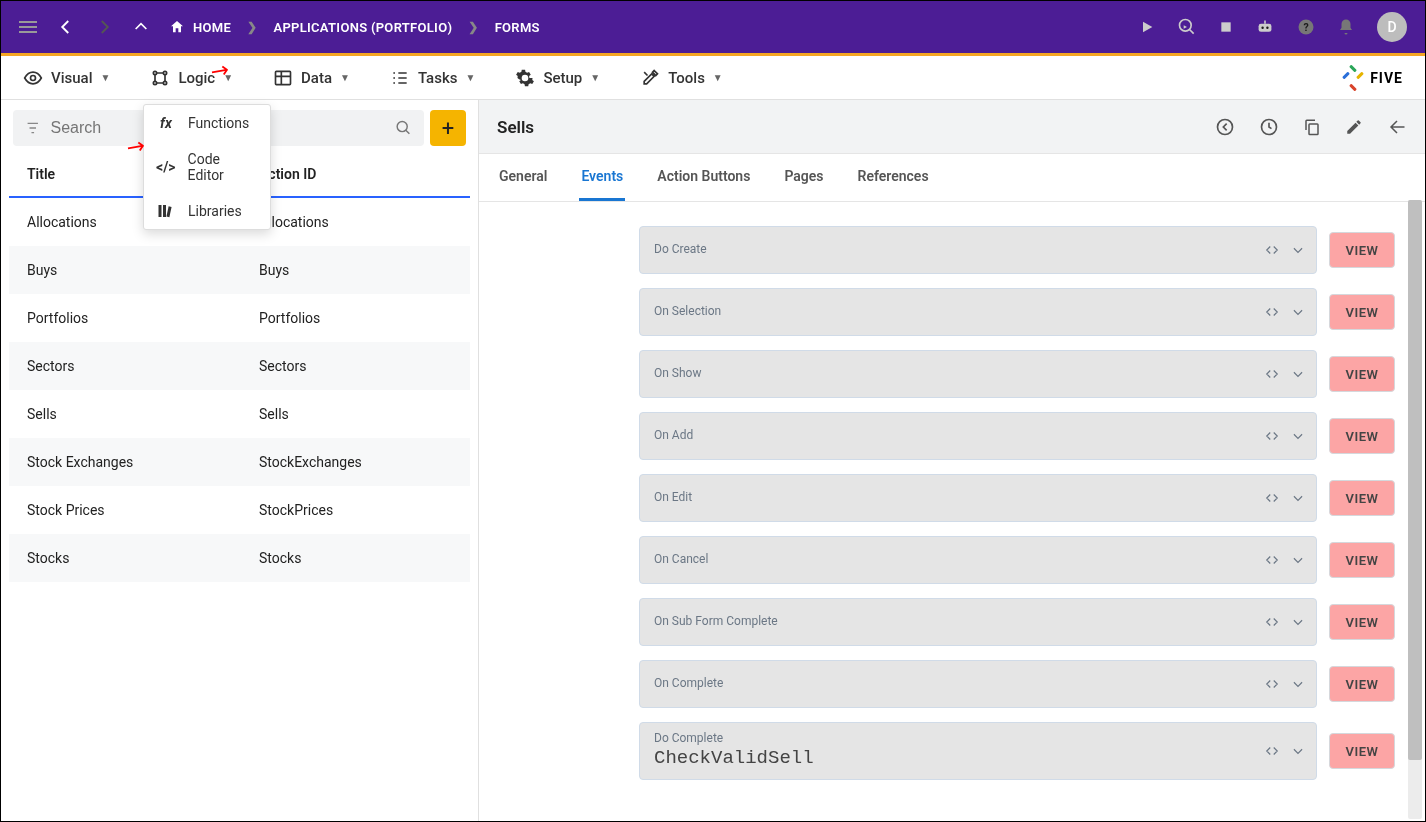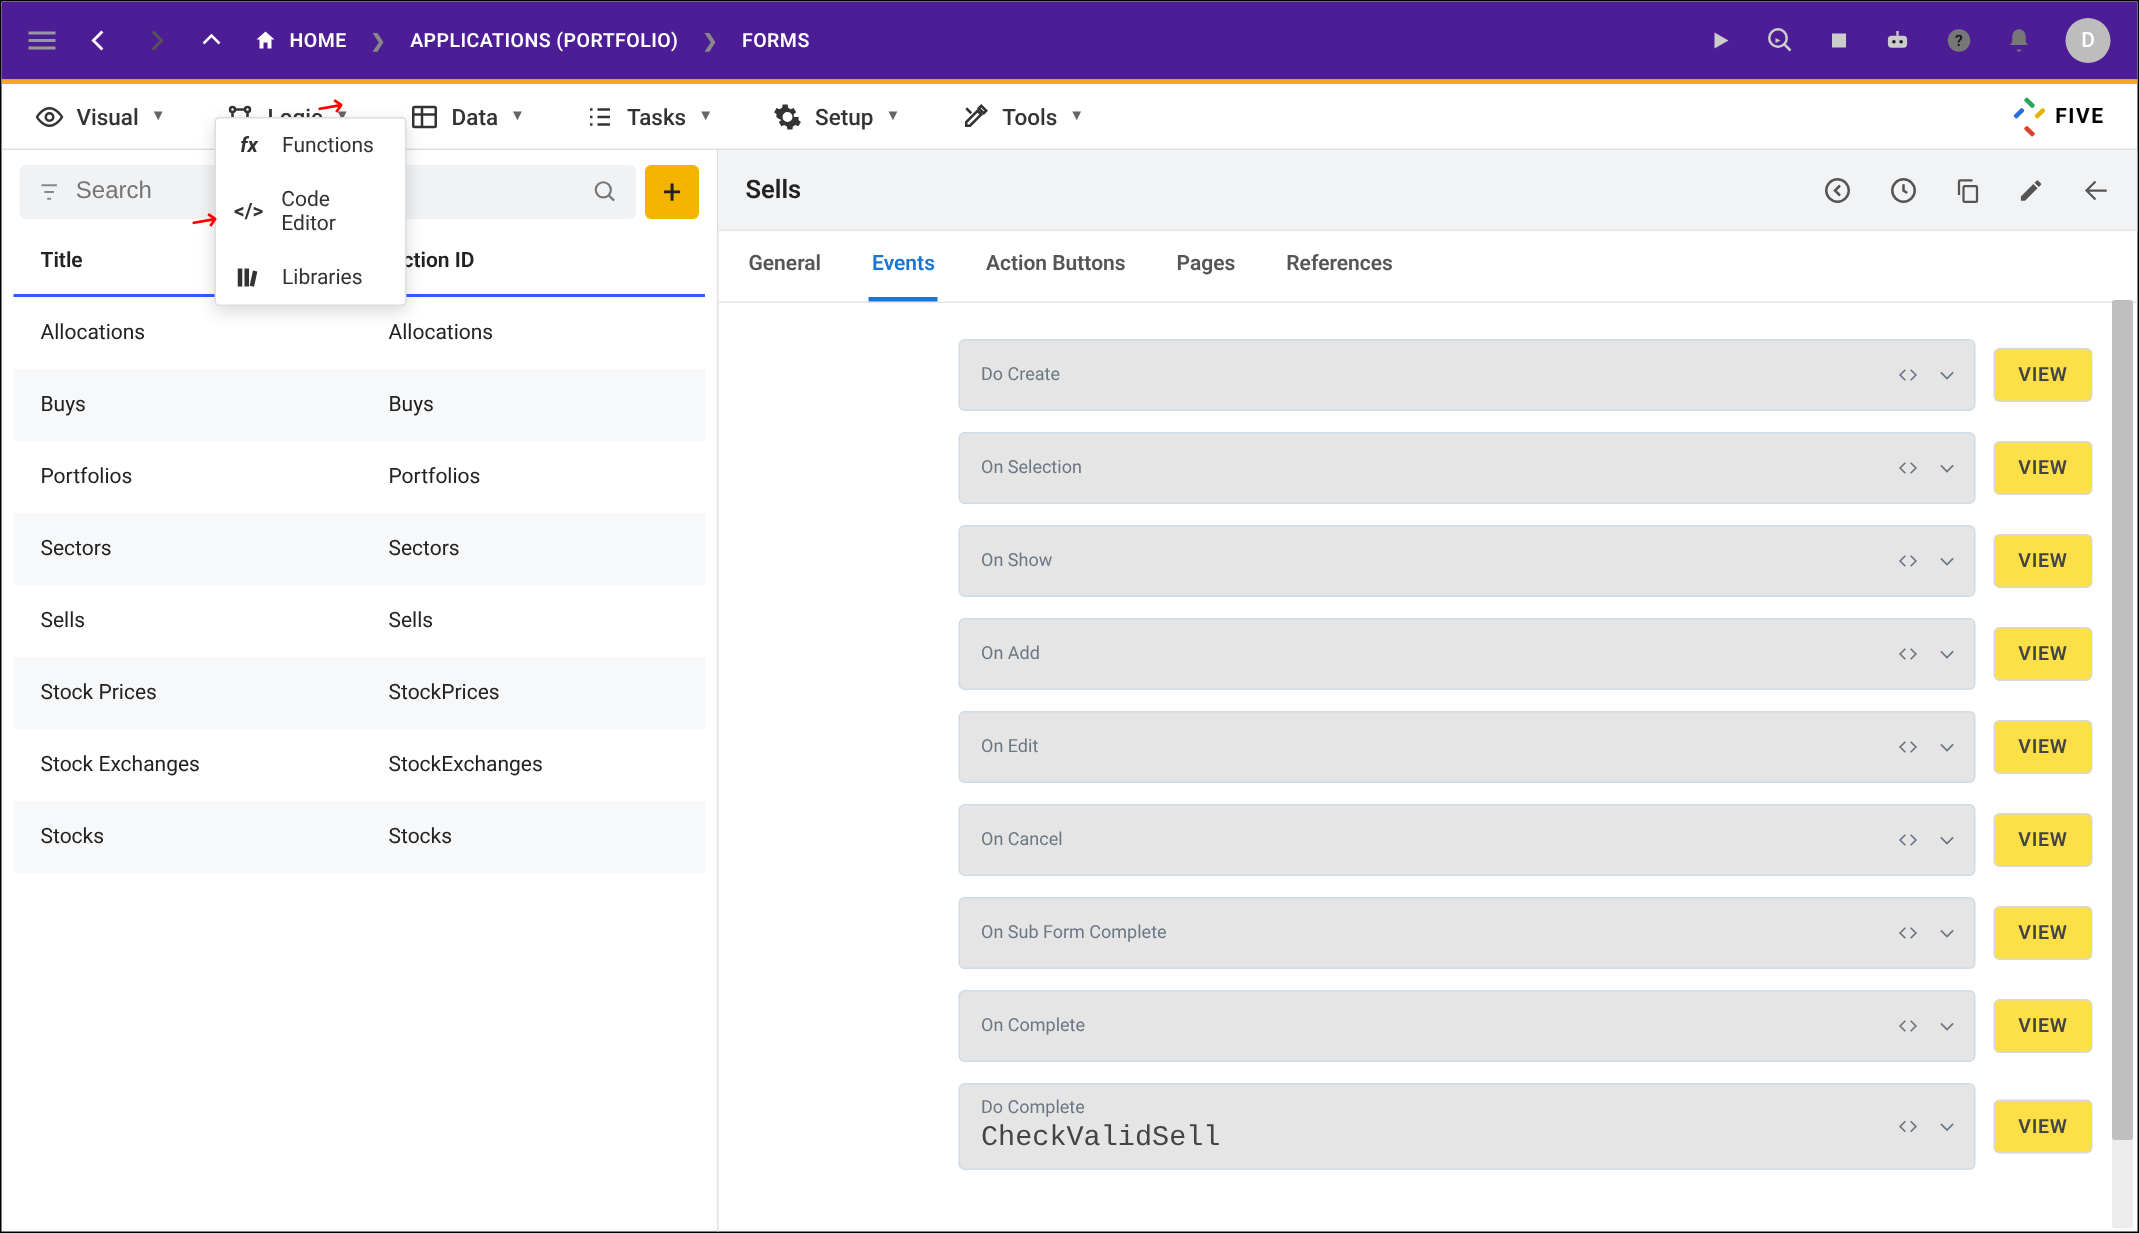--- a/index.html
+++ b/index.html
@@ -22,21 +22,21 @@
 
   
   .toolbar { height: 44px; display: flex; align-items: center; padding: 0 22px; gap: 40px; border-bottom: 1px solid #e0e0e0; position: relative; }
   .toolbar-item { display: flex; align-items: center; gap: 8px; font-size: 15px; color: #333; cursor: pointer; font-weight: 500; }
   .toolbar-item .tri { font-size: 10px; color: #666; }
   .toolbar-logo { margin-left: auto; display: flex; align-items: center; gap: 6px; font-weight: 700; letter-spacing: 1px; font-size: 14px; }
   .logo-shape { width: 22px; height: 22px; position: relative; }
   .logo-shape span { position: absolute; width: 8px; height: 3px; border-radius: 1px; }
 
   
-  .dropdown { position: absolute; top: 22px; left: 142px; width: 128px; background: #fff; border: 1px solid #ddd; border-radius: 3px; box-shadow: 0 4px 12px rgba(0,0,0,0.15); z-index: 100; }
+  .dropdown { position: absolute; top: 48px; left: 142px; width: 128px; background: #fff; border: 1px solid #ddd; border-radius: 3px; box-shadow: 0 4px 12px rgba(0,0,0,0.15); z-index: 100; }
   .dropdown-item { display: flex; align-items: center; gap: 12px; padding: 10px 12px; font-size: 14px; cursor: pointer; color: #333; }
   .dd-icon { width: 20px; display: flex; justify-content: center; font-weight: 700; font-size: 14px; }
 
   
   .body { display: flex; height: calc(822px - 52px - 3px - 44px); }
 
   
   .left-panel { width: 478px; border-right: 1px solid #e0e0e0; display: flex; flex-direction: column; padding: 4px 8px 0 8px; }
   .search-row { display: flex; align-items: center; padding: 6px 4px; gap: 6px; }
   .search-wrap { flex: 1; display: flex; align-items: center; background: #f1f2f3; border-radius: 4px; padding: 8px 12px; gap: 10px; }
@@ -61,21 +61,21 @@
   .tabs { display: flex; gap: 30px; padding: 0 18px; border-bottom: 1px solid #e5e5e5; }
   .tab { padding: 14px 2px; font-size: 14px; font-weight: 600; color: #555; cursor: pointer; border-bottom: 3px solid transparent; }
   .tab.active { color: #1976d2; border-bottom-color: #1976d2; }
 
   .events-area { flex: 1; overflow-y: auto; padding: 24px 30px 24px 160px; }
   .event-row { display: flex; align-items: center; gap: 12px; margin-bottom: 14px; }
   .event-box { flex: 1; background: #e5e5e5; border: 1px solid #d0dbe8; border-radius: 4px; padding: 8px 14px 10px 14px; min-height: 48px; position: relative; display:flex; flex-direction:column; justify-content:center; }
   .event-label { font-size: 12px; color: #6b7785; }
   .event-value { font-size: 19px; color: #444; margin-top: 2px; font-family: Liberation Mono, monospace; }
   .event-icons { position: absolute; right: 10px; top: 50%; transform: translateY(-50%); display: flex; gap: 10px; color: #6b7785; }
-  .view-btn { width: 66px; height: 36px; border: 1px solid #d5d8dc; border-radius: 4px; background: #fde047; font-size: 13px; font-weight: 600; color: #444; display: flex; align-items: center; justify-content: center; cursor: pointer; letter-spacing: 0.5px; }
+  .view-btn { width: 66px; height: 36px; border: 1px solid #d5d8dc; border-radius: 4px; background: #fca5a5; font-size: 13px; font-weight: 600; color: #444; display: flex; align-items: center; justify-content: center; cursor: pointer; letter-spacing: 0.5px; }
 
   
   .red-arrow { position: absolute; color: #f00; font-size: 22px; z-index: 200; pointer-events: none; transform: rotate(35deg); }
 
   svg { display: block; }
 
   
   .scrollbar-track { position: absolute; right: 3px; top: 100px; bottom: 4px; width: 14px; background: #ececec; border-radius: 2px; }
   .scrollbar-thumb { position: absolute; right: 3px; top: 100px; width: 14px; height: 560px; background: #bfbfbf; border-radius: 2px; }
 </style>
@@ -285,26 +285,26 @@
         </div>
         <div class="list-row">
           <div class="col-title">Sectors</div>
           <div class="col-action">Sectors</div>
         </div>
         <div class="list-row">
           <div class="col-title">Sells</div>
           <div class="col-action">Sells</div>
         </div>
         <div class="list-row">
+          <div class="col-title">Stock Exchanges</div>
+          <div class="col-action">StockExchanges</div>
+        </div>
+        <div class="list-row">
           <div class="col-title">Stock Prices</div>
           <div class="col-action">StockPrices</div>
-        </div>
-        <div class="list-row">
-          <div class="col-title">Stock Exchanges</div>
-          <div class="col-action">StockExchanges</div>
         </div>
         <div class="list-row">
           <div class="col-title">Stocks</div>
           <div class="col-action">Stocks</div>
         </div>
       </div>
   </div>
 
   <div class="right-panel" style="position:relative;">
     <div class="right-header">

